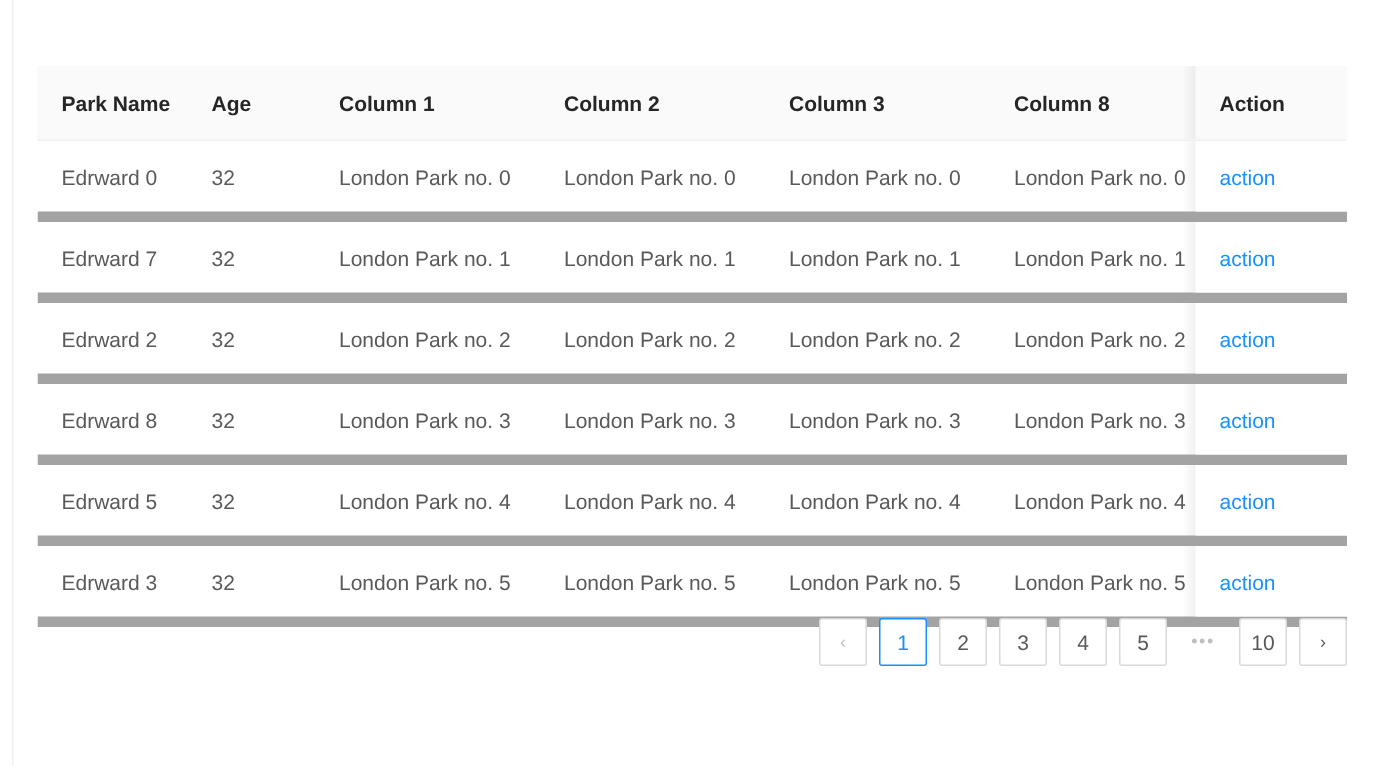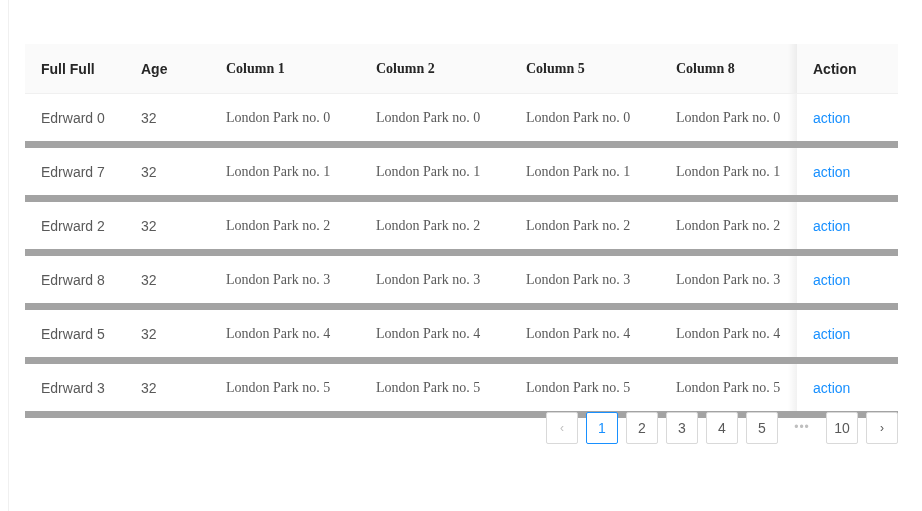--- a/index.html
+++ b/index.html
@@ -73,21 +73,21 @@
 
   .cell {
     box-sizing: border-box;
     padding: 0 16px;
     white-space: nowrap;
     overflow: hidden;
     flex: 0 0 auto;
   }
   .c-name   { width: 100px; }
   .c-age    { width: 85px; }
-  .c-col    { width: 150px; font-family: Liberation Serif, serif; }
+  .c-col    { width: 150px; }
 
   .thead .cell {
     color: #262626;
     font-weight: 600;
   }
 
   
   .c-action {
     position: absolute;
     right: 0;
@@ -193,25 +193,25 @@
 <body>
 
 <div class="page">
 
   <div class="page-left-rule"></div>
 
   <div class="table-wrap">
 
     <div class="thead">
       <div class="row">
-        <div class="cell c-name">Full Full</div>
+        <div class="cell c-name">Park Name</div>
         <div class="cell c-age">Age</div>
         <div class="cell c-col">Column 1</div>
         <div class="cell c-col">Column 2</div>
-        <div class="cell c-col">Column 5</div>
+        <div class="cell c-col">Column 3</div>
         <div class="cell c-col">Column 8</div>
         <div class="c-action">Action</div>
       </div>
     </div>
 
     <div class="tbody-clip">
 
       <div class="row">
         <div class="cell c-name">Edrward 0</div>
         <div class="cell c-age">32</div>

